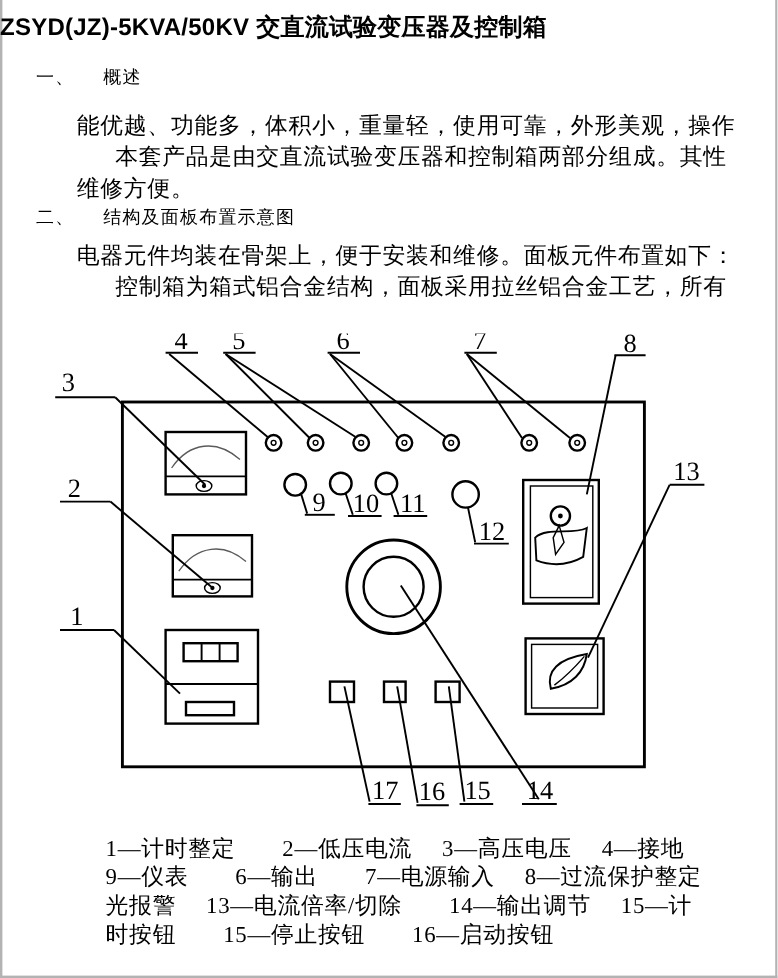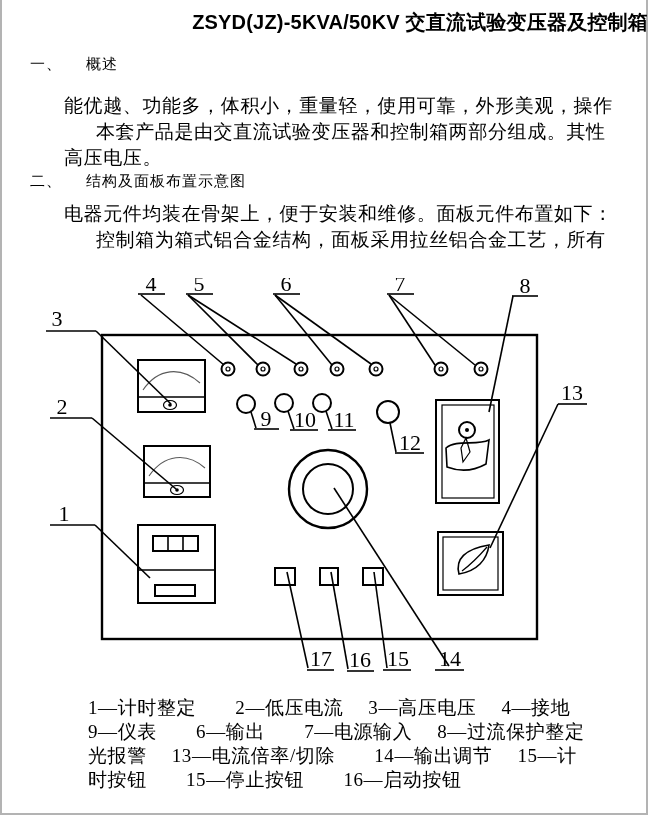--- a/index.html
+++ b/index.html
@@ -14,21 +14,21 @@
   .page-frame {
     position:absolute; inset:0;
     border-left:2px solid #b3b3b3;
     border-right:2px solid #b3b3b3;
     border-bottom:2px solid #b3b3b3;
     box-sizing:border-box;
     pointer-events:none;
   }
   .doc-title {
     position:absolute; top:9px; left:0; width:648px;
-    text-align:right;
+    text-align:left;
     font-family:"Liberation Sans", sans-serif;
     font-weight:bold;
     font-size:20px;
     letter-spacing:0.2px;
   }
   .sec-head {
     position:absolute; left:30px;
     font-size:15px; letter-spacing:1px;
     white-space:nowrap;
   }
@@ -74,21 +74,21 @@
 
 <div class="doc-title">ZSYD(JZ)-5KVA/50KV 交直流试验变压器及控制箱</div>
 
 <div class="sec-head" id="sec1-head">
   <span class="h-num">一、</span><span class="h-text">概述</span>
 </div>
 
 <div class="para" id="para1">
   <div class="line">能优越、功能多，体积小，重量轻，使用可靠，外形美观，操作</div>
   <div class="line indent">本套产品是由交直流试验变压器和控制箱两部分组成。其性</div>
-  <div class="line">高压电压。</div>
+  <div class="line">维修方便。</div>
 </div>
 
 <div class="sec-head" id="sec2-head">
   <span class="h-num">二、</span><span class="h-text">结构及面板布置示意图</span>
 </div>
 
 <div class="para" id="para2">
   <div class="line">电器元件均装在骨架上，便于安装和维修。面板元件布置如下：</div>
   <div class="line indent">控制箱为箱式铝合金结构，面板采用拉丝铝合金工艺，所有</div>
 </div>

